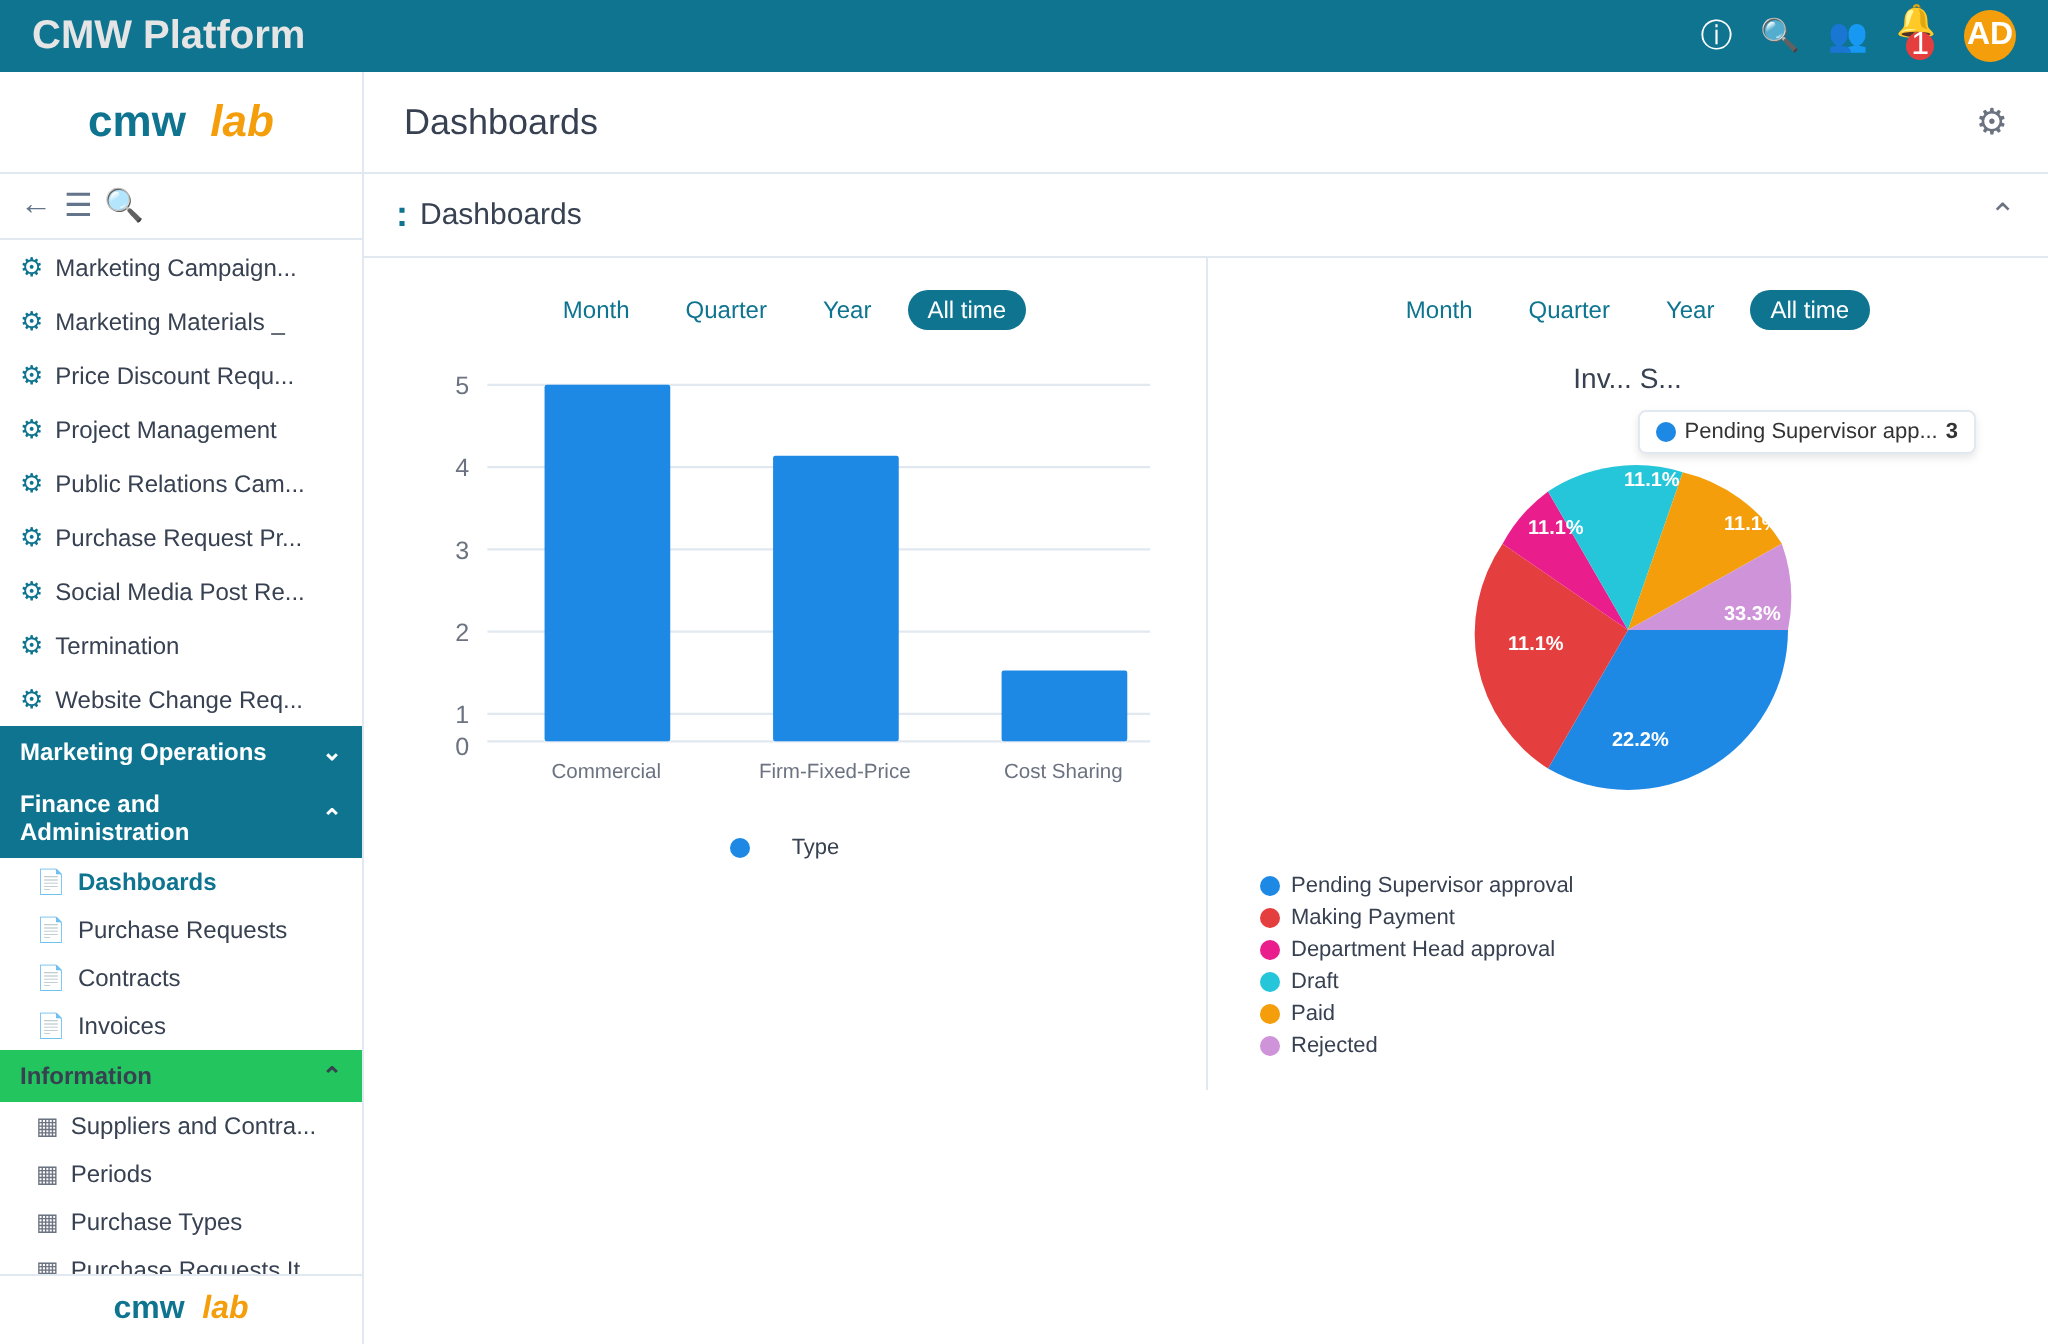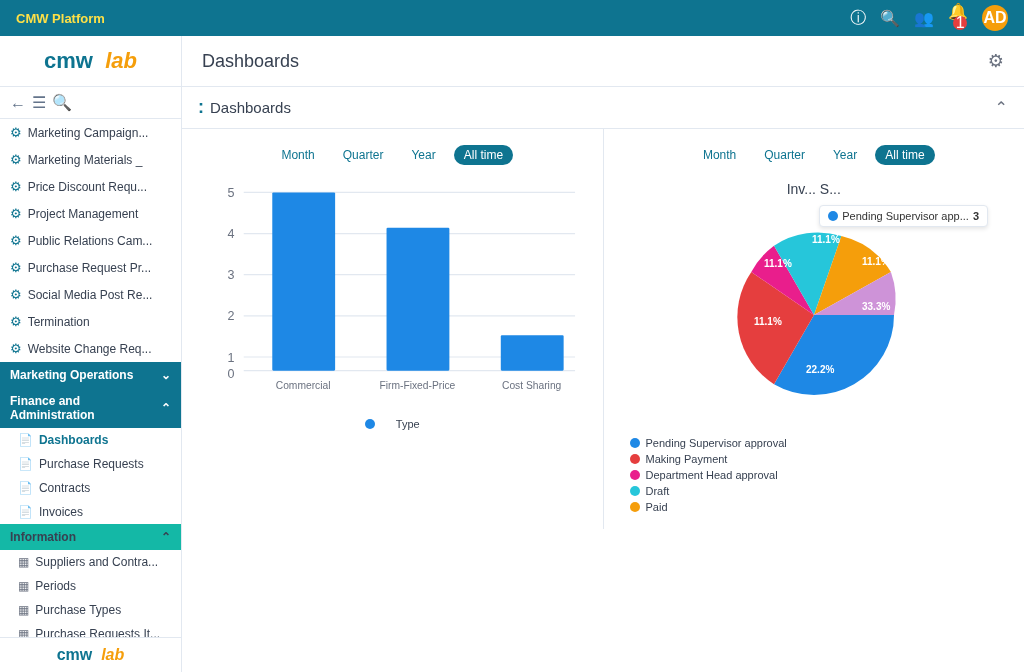--- a/index.html
+++ b/index.html
@@ -7,21 +7,21 @@
 
     
     .topbar {
       background: #0e7490;
       height: 36px;
       display: flex;
       align-items: center;
       justify-content: space-between;
       padding: 0 16px;
     }
-    .topbar-title { color: #fde047; font-size: 13px; font-weight: bold; }
+    .topbar-title { color: #e5e5e5; font-size: 20px; font-weight: bold; }
     .topbar-icons { display: flex; align-items: center; gap: 14px; }
     .topbar-icons span { color: #fff; font-size: 16px; cursor: pointer; position: relative; }
     .notif-badge {
       background: #e53e3e;
       color: #fff;
       border-radius: 50%;
       font-size: 9px;
       width: 14px; height: 14px;
       display: flex; align-items: center; justify-content: center;
       position: absolute; top: -5px; right: -5px;
@@ -356,21 +356,21 @@
       </div>
       <div class="sidebar-sub-item">
         <span class="item-icon">📄</span>
         <span>Contracts</span>
       </div>
       <div class="sidebar-sub-item">
         <span class="item-icon">📄</span>
         <span>Invoices</span>
       </div>
 
-      <div class="sidebar-section-header" style="background:#14b8a6; color:#374151;">
+      <div class="sidebar-section-header" style="background:#22c55e; color:#374151;">
         <span>Information</span>
         <span>⌃</span>
       </div>
 
       <div class="sidebar-sub-item">
         <span class="item-icon">▦</span>
         <span>Suppliers and Contra...</span>
       </div>
       <div class="sidebar-sub-item">
         <span class="item-icon">▦</span>
@@ -509,19 +509,23 @@
               <span>Department Head approval</span>
             </div>
             <div class="pie-legend-item">
               <div class="pie-legend-dot" style="background:#26c6da;"></div>
               <span>Draft</span>
             </div>
             <div class="pie-legend-item">
               <div class="pie-legend-dot" style="background:#f59e0b;"></div>
               <span>Paid</span>
             </div>
+            <div class="pie-legend-item">
+              <div class="pie-legend-dot" style="background:#ce93d8;"></div>
+              <span>Rejected</span>
+            </div>
           </div>
         </div>
 
       </div>
     </div>
   </div>
 </div>
 
 </body></html>

